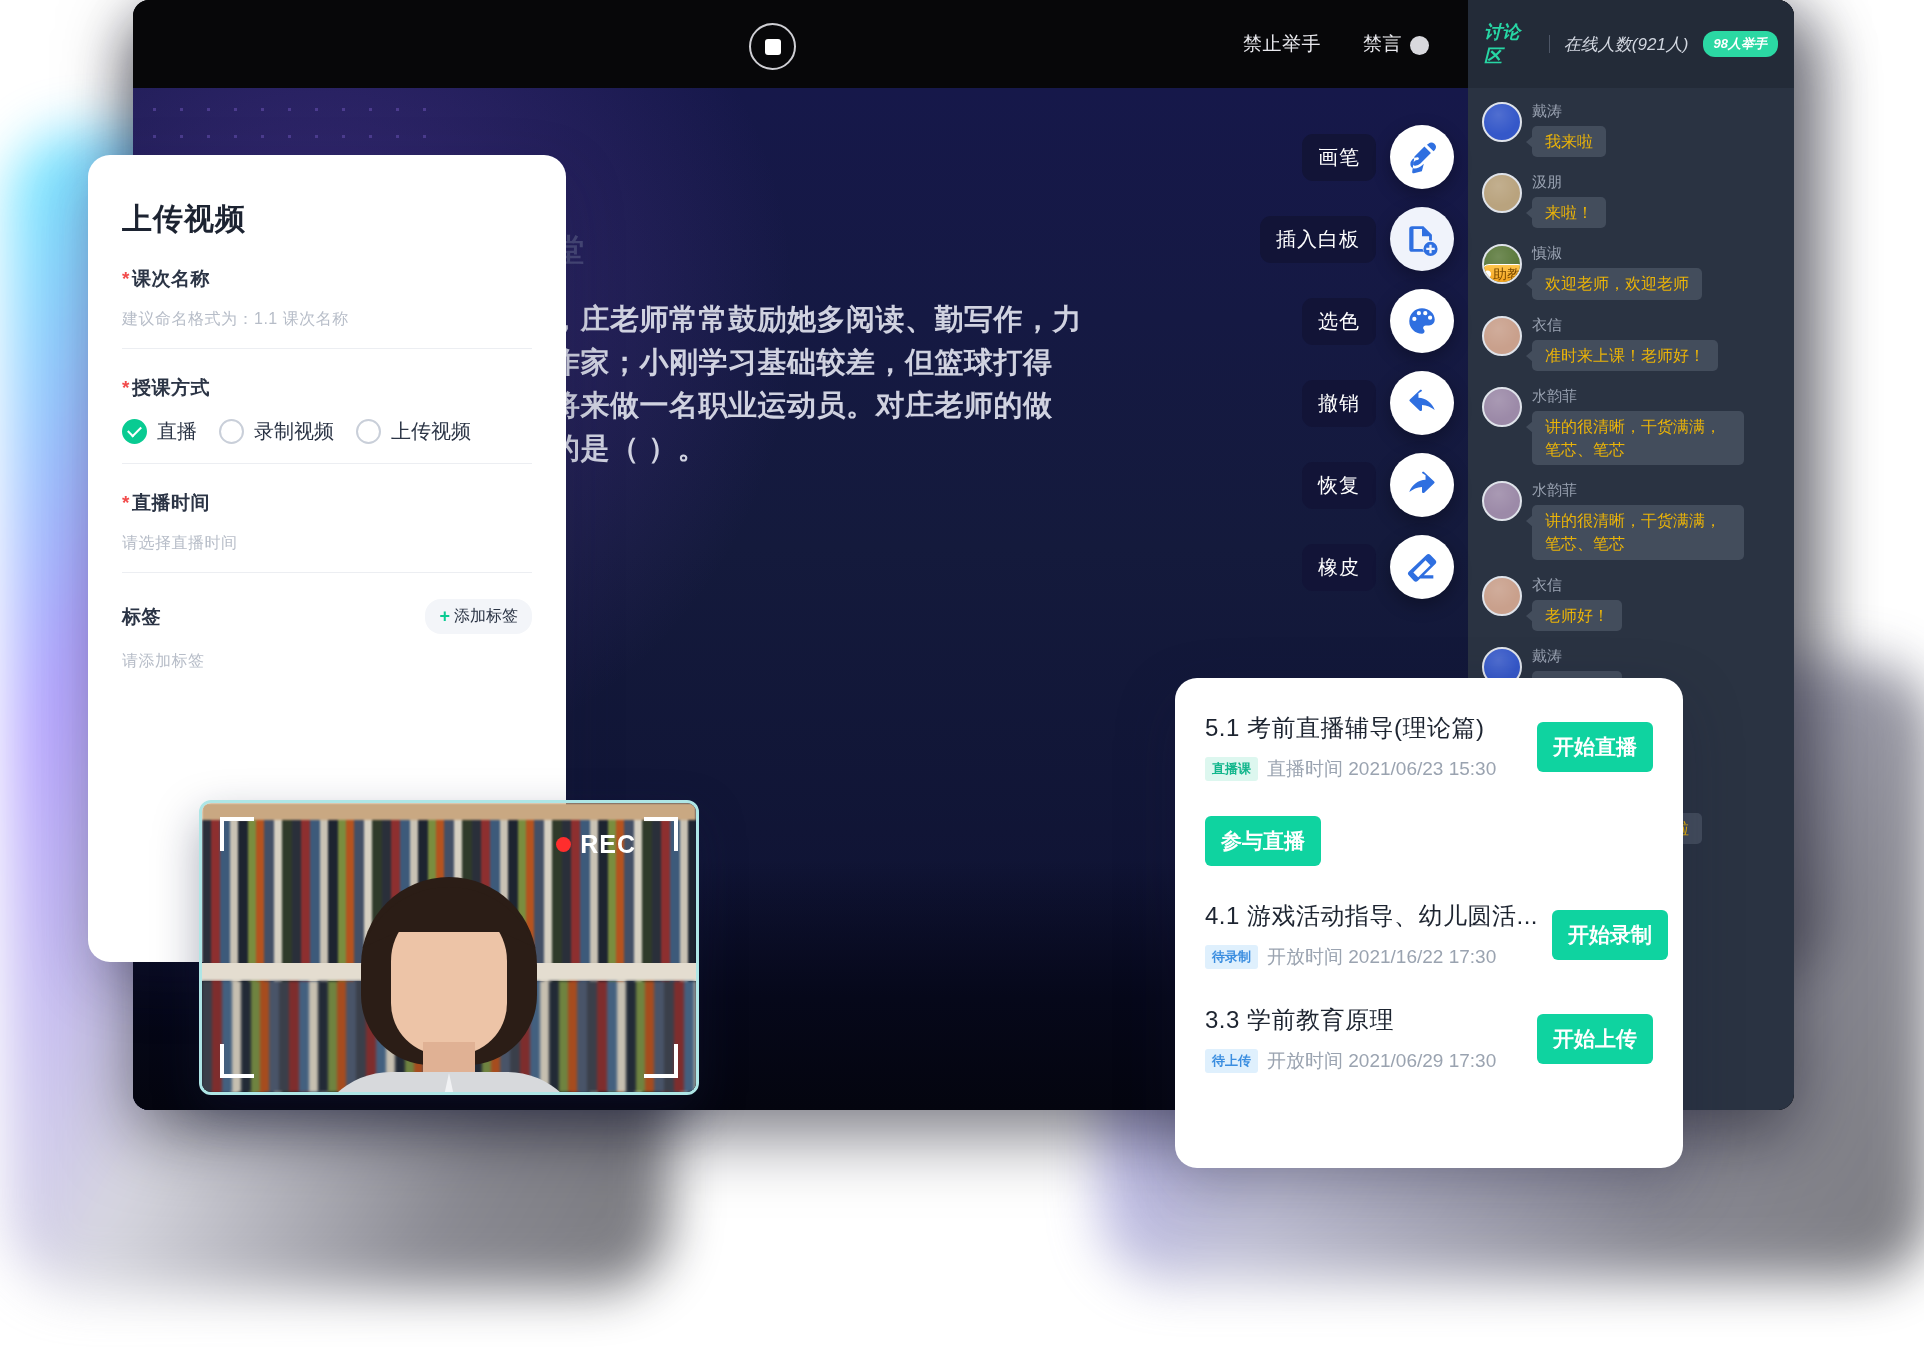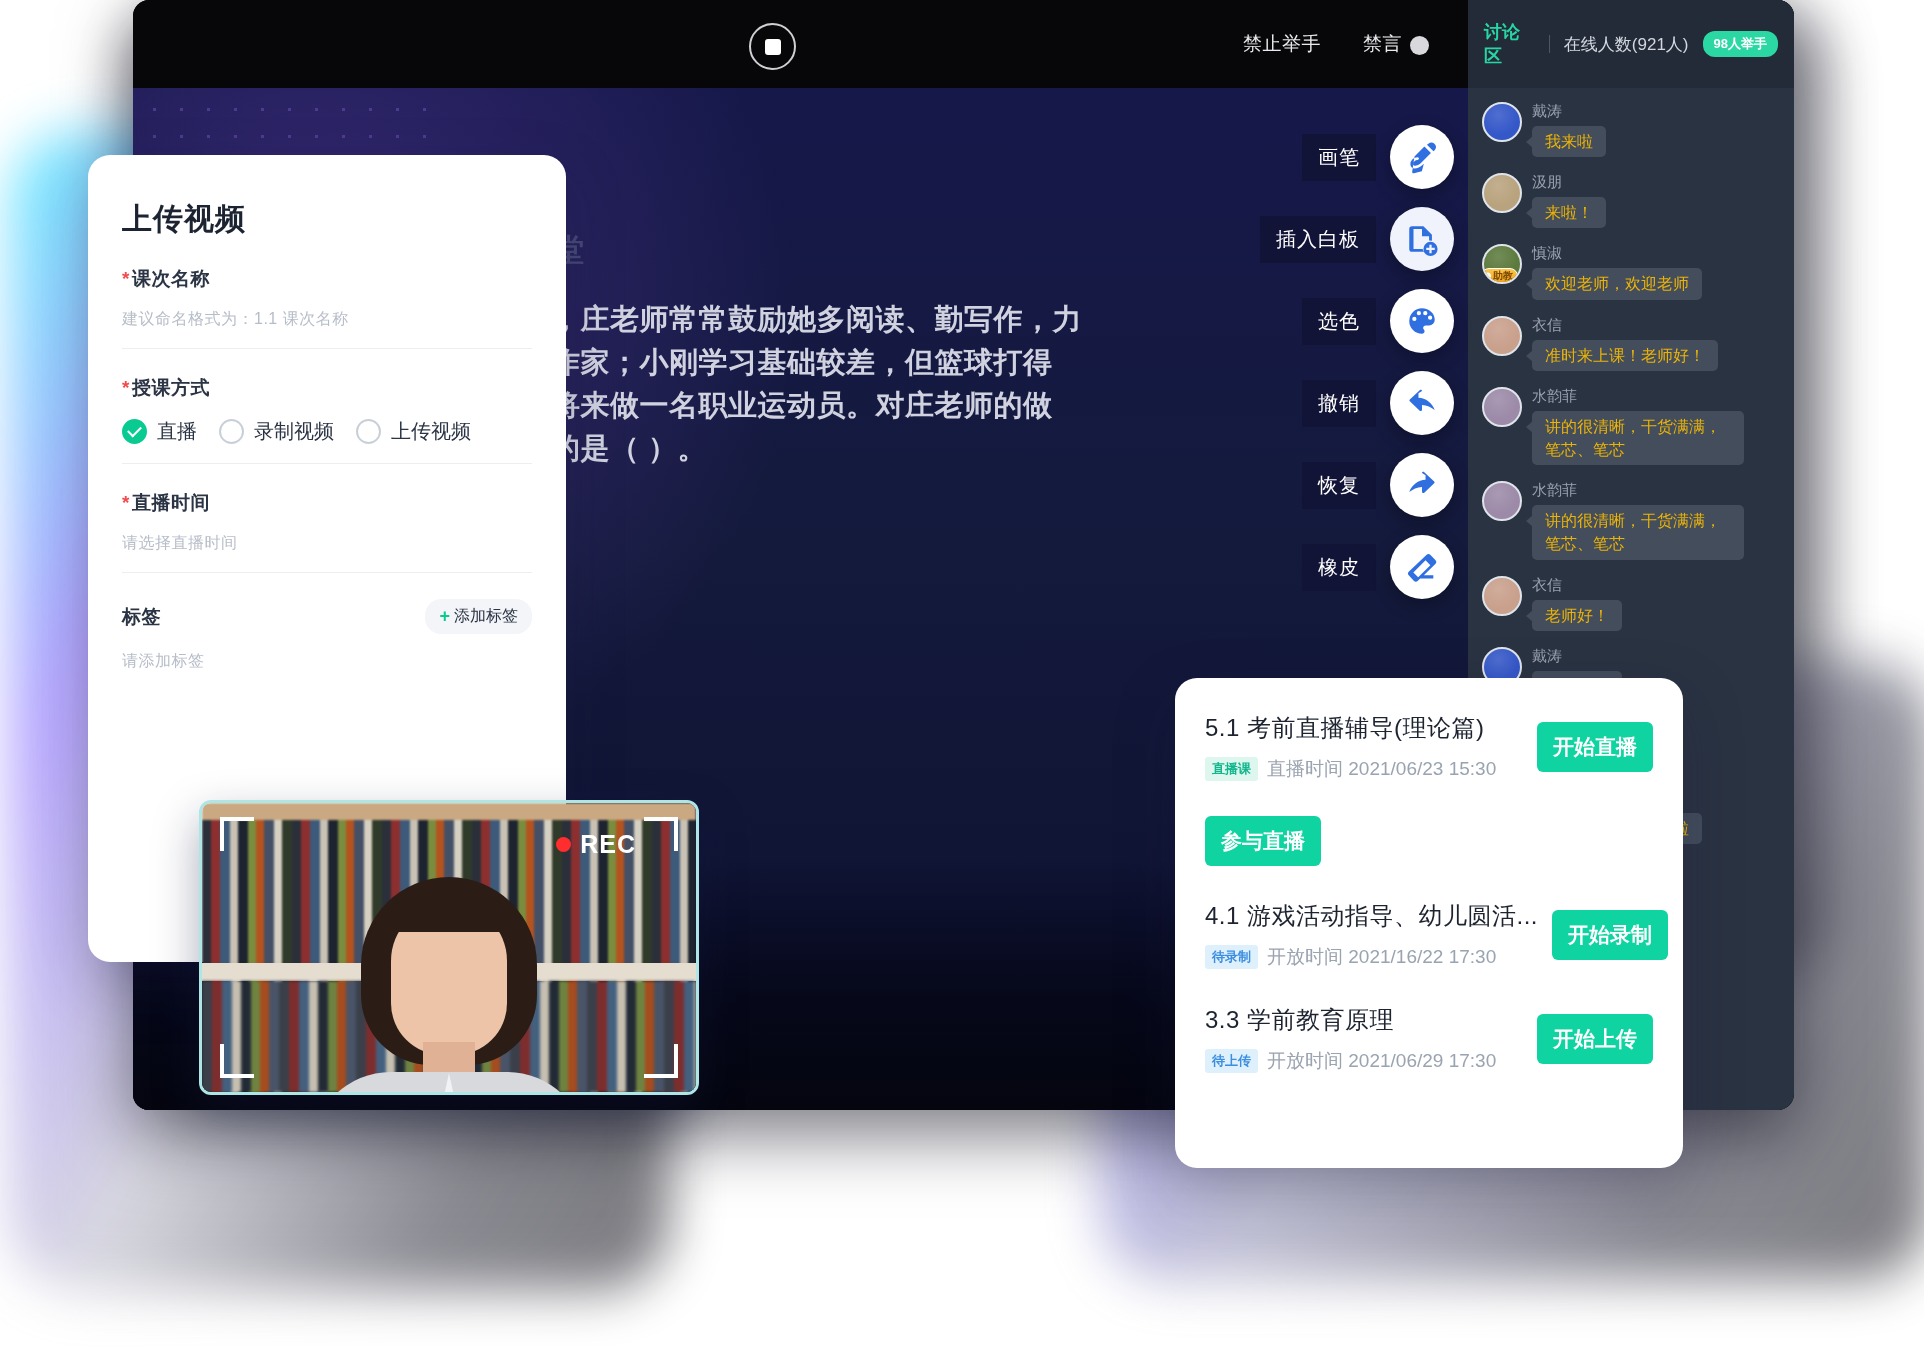--- a/index.html
+++ b/index.html
@@ -98,59 +98,59 @@
 
   
   #toolrail {
     position:absolute; right: 340px; top: 125px;
     display:flex; flex-direction:column; gap: 18px; align-items:flex-end;
     z-index: 6;
   }
   .tool-row { display:flex; align-items:center; gap: 14px; }
   .tool-label {
     background: #121437; color:#ffffff; font-size: 20px;
-    padding: 10px 16px; border-radius: 0; white-space:nowrap; letter-spacing:1px;
+    padding: 10px 16px; border-radius: 11px; white-space:nowrap; letter-spacing:1px;
   }
   .tool-btn {
     width: 64px; height: 64px; border-radius: 50%; background: #ffffff;
     display:flex; align-items:center; justify-content:center;
     box-shadow: 0 6px 18px rgba(0,0,0,.30);
     cursor:pointer;
   }
   .tool-btn.ghost { background: #f0f3fb; }
   .tool-btn svg { width: 34px; height: 34px; fill:#2f6fe0; }
 
   
   #chat {
     position:absolute; right: 0px; top: 0px; width: 326px; height: 1110px;
     background: #2a3342;
     border-radius: 0 16px 16px 0;
     overflow:hidden;
   }
   #chat-head {
     height: 88px; background:#232b38;
-    display:flex; align-items:center; gap: 14px; padding: 0 16px;
+    display:flex; align-items:center; gap: 14px; padding: 0 16px; font-style: italic;
   }
   #chat-head .tab-active { color:#27d6a4; font-size: 18px; font-weight:600; cursor:pointer;}
   #chat-head .sep { width:1px; height:18px; background:#4d5666; }
   #chat-head .online { color:#d2d7e0; font-size:17px; white-space:nowrap;}
   #chat-head .hand-badge {
     background:#2bd8a3; color:#ffffff; font-size:13px; font-weight:700;
     border-radius: 12px; padding: 4px 11px; white-space:nowrap;
   }
   #chat-list { padding: 14px 14px 0 14px; }
   .msg { display:flex; gap: 10px; margin-bottom: 16px; position:relative; }
   .avatar {
     width: 40px; height: 40px; border-radius:50%; flex: 0 0 40px;
     border: 2px solid #dfe3ea; position:relative; overflow:hidden;
   }
   .av-badge {
     position:absolute; left:-3px; bottom:-2px;
     background: linear-gradient(180deg,#ffc64d,#f5a21c);
-    color:#7a4a00; font-size:10px; font-weight:700;
+    color:#7a4a00; font-size:14px; font-weight:400;
     border-radius: 8px; padding: 1px 4px 1px 11px; white-space:nowrap;
     border: 1px solid #fff; line-height: 1.2;
   }
   .av-badge::before{
     content:""; position:absolute; left:2px; top:50%; transform:translateY(-50%);
     width:7px;height:7px;border-radius:50%;background:#fff;
   }
   .msg-body { display:flex; flex-direction:column; gap: 5px; min-width:0; }
   .msg-name { color:#9aa3b2; font-size: 15px; }
   .bubble {

